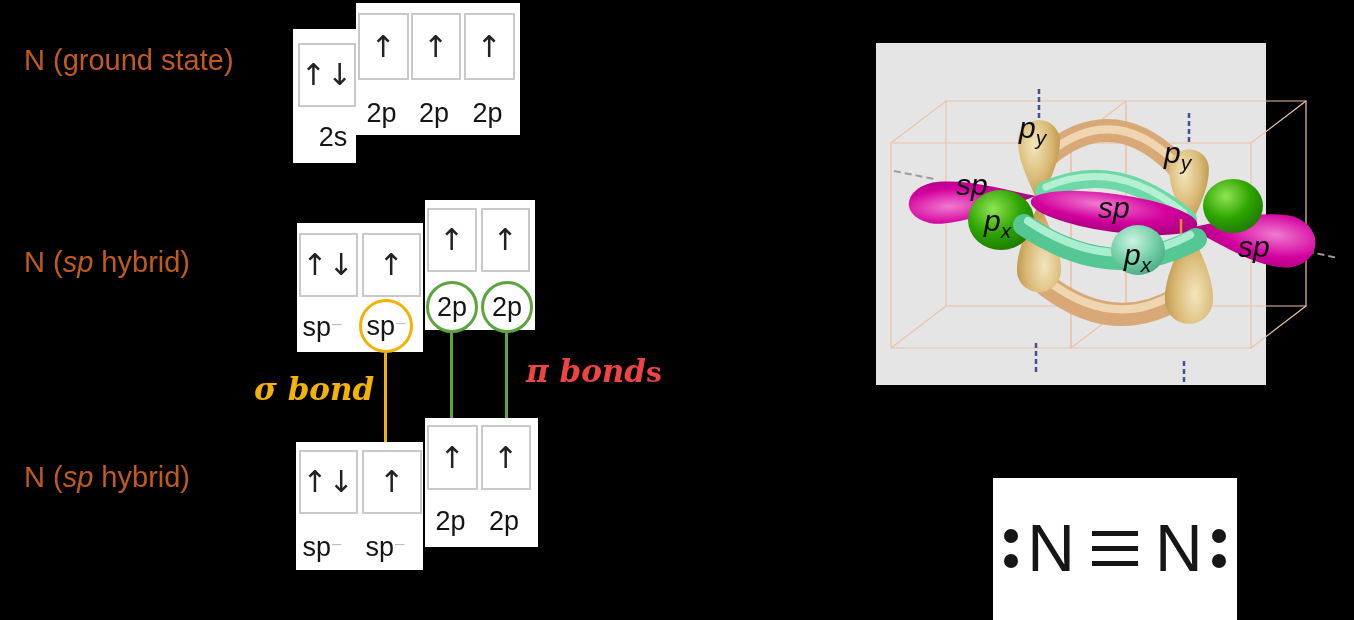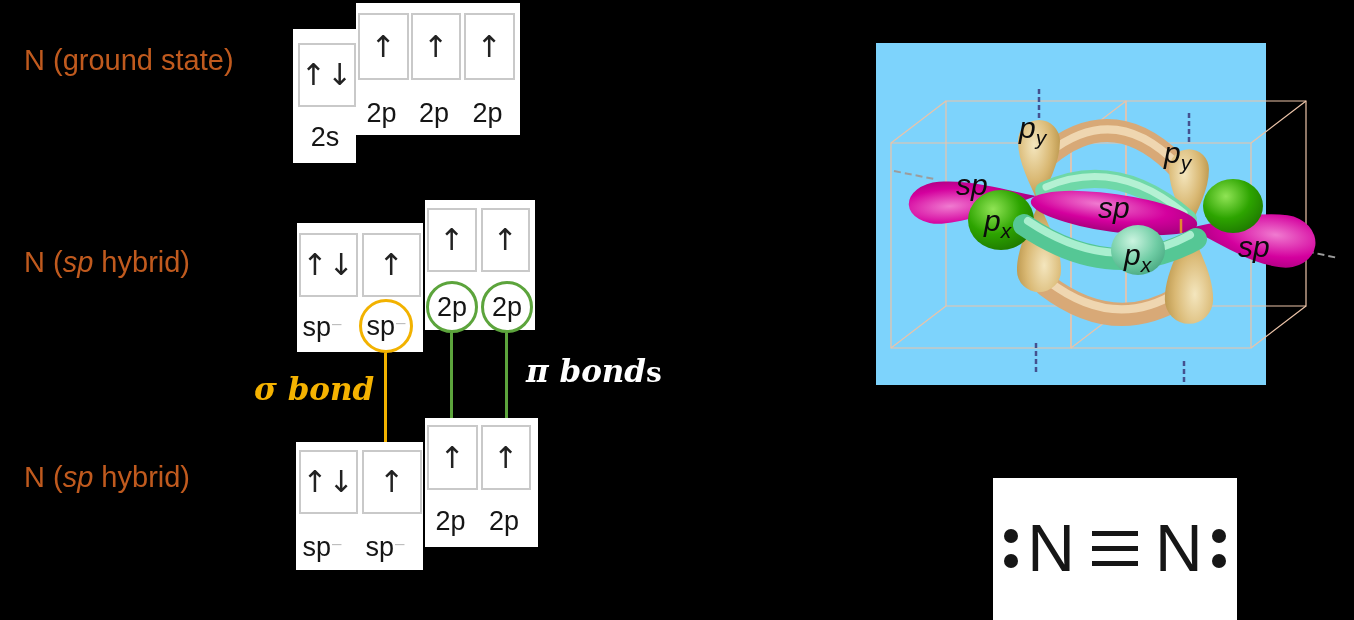--- a/index.html
+++ b/index.html
@@ -17,23 +17,23 @@
         background:transparent;box-sizing:border-box;}
   .ring.gold{border:3px solid #F2B200;}
   .ring.green{border:3px solid #5CA43C;}
   .ring .olabel{position:static;}
   .vline{position:absolute;width:3px;}
   .vline.gold{background:#F2B200;}
   .vline.green{background:#5CA43C;}
   .callout{position:absolute;font-family:"DejaVu Serif",serif;font-style:italic;font-weight:600;
            font-size:31px;white-space:nowrap;}
   .callout.sigma{color:#F5B301;}
-  .callout.pi{color:#ffffff;}
+  .callout.pi{color:#ef4444;}
   .callout .suffix{font-style:normal;font-size:28px;}
-  .panel3d{position:absolute;left:876px;top:43px;width:390px;height:342px;background:#7dd3fc;}
+  .panel3d{position:absolute;left:876px;top:43px;width:390px;height:342px;background:#e5e5e5;}
   .l3d{font-family:"Liberation Sans",sans-serif;font-style:italic;font-size:30px;fill:#0c0c0c;}
   .l3dsub{font-size:21px;}
   .lewis-panel{position:absolute;left:993px;top:478px;width:244px;height:142px;background:#fff;
                display:flex;align-items:center;justify-content:center;}
   .lewis-row{display:flex;align-items:center;gap:9px;}
   .lewis-n{font-size:66px;color:#161616;line-height:0.9;}
   .dotcol{display:flex;flex-direction:column;gap:11px;}
   .dot{width:14px;height:14px;border-radius:50%;background:#161616;}
   .bars{display:flex;flex-direction:column;gap:10px;margin:0 8px;}
   .bar{width:46px;height:5px;background:#161616;}
@@ -45,21 +45,21 @@
 
   <div class="heading" style="left:24px;top:44px;">
     <span>N (ground state)</span>
   </div>
   <div class="card" style="left:293px;top:29px;width:63px;height:134px;"></div>
   <div class="card" style="left:356px;top:3px;width:164px;height:132px;"></div>
   <div class="obox" style="left:298px;top:43px;width:54px;height:60px;">↑↓</div>
   <div class="obox" style="left:358px;top:13px;width:47px;height:63px;">↑</div>
   <div class="obox" style="left:411px;top:13px;width:46px;height:63px;">↑</div>
   <div class="obox" style="left:464px;top:13px;width:47px;height:63px;">↑</div>
-  <div class="olabel" style="left:296px;top:124px;width:58px;">2s</div>
+  <div class="olabel" style="left:304px;top:124px;width:58px;">2s</div>
   <div class="olabel" style="left:358px;top:100px;width:47px;">2p</div>
   <div class="olabel" style="left:411px;top:100px;width:46px;">2p</div>
   <div class="olabel" style="left:464px;top:100px;width:47px;">2p</div>
 
   <div class="heading" style="left:24px;top:246px;">
     <span>N (</span><span class="it">sp</span><span> hybrid)</span>
   </div>
   <div class="card" style="left:297px;top:223px;width:126px;height:129px;"></div>
   <div class="card" style="left:425px;top:200px;width:110px;height:130px;"></div>
   <div class="obox" style="left:299px;top:233px;width:55px;height:60px;">↑↓</div>

